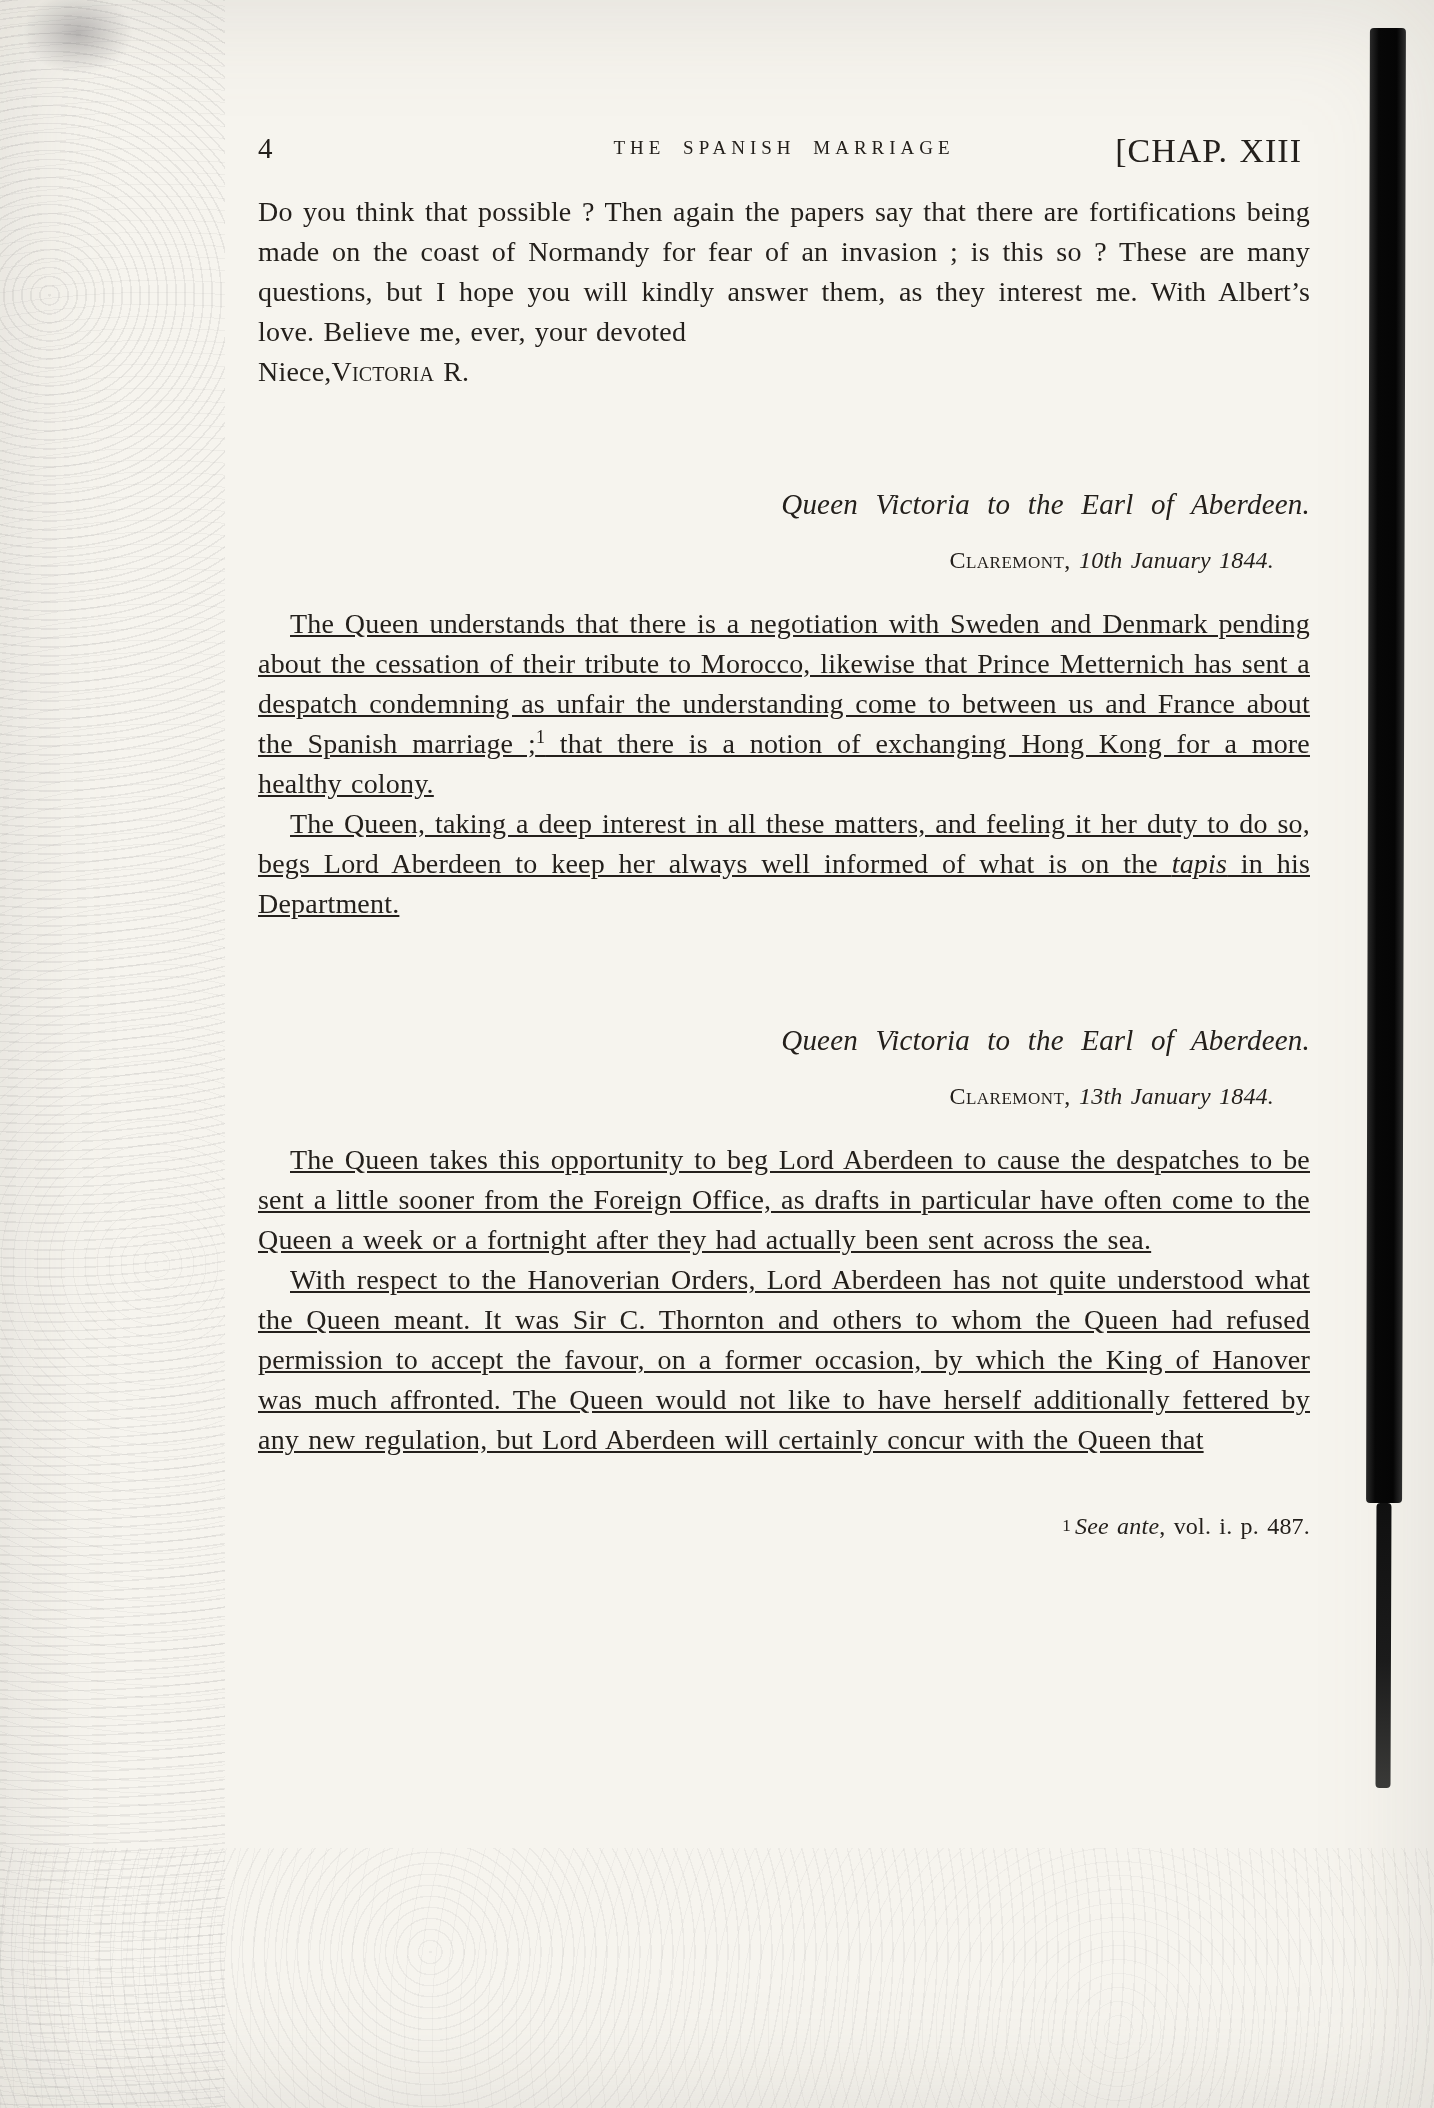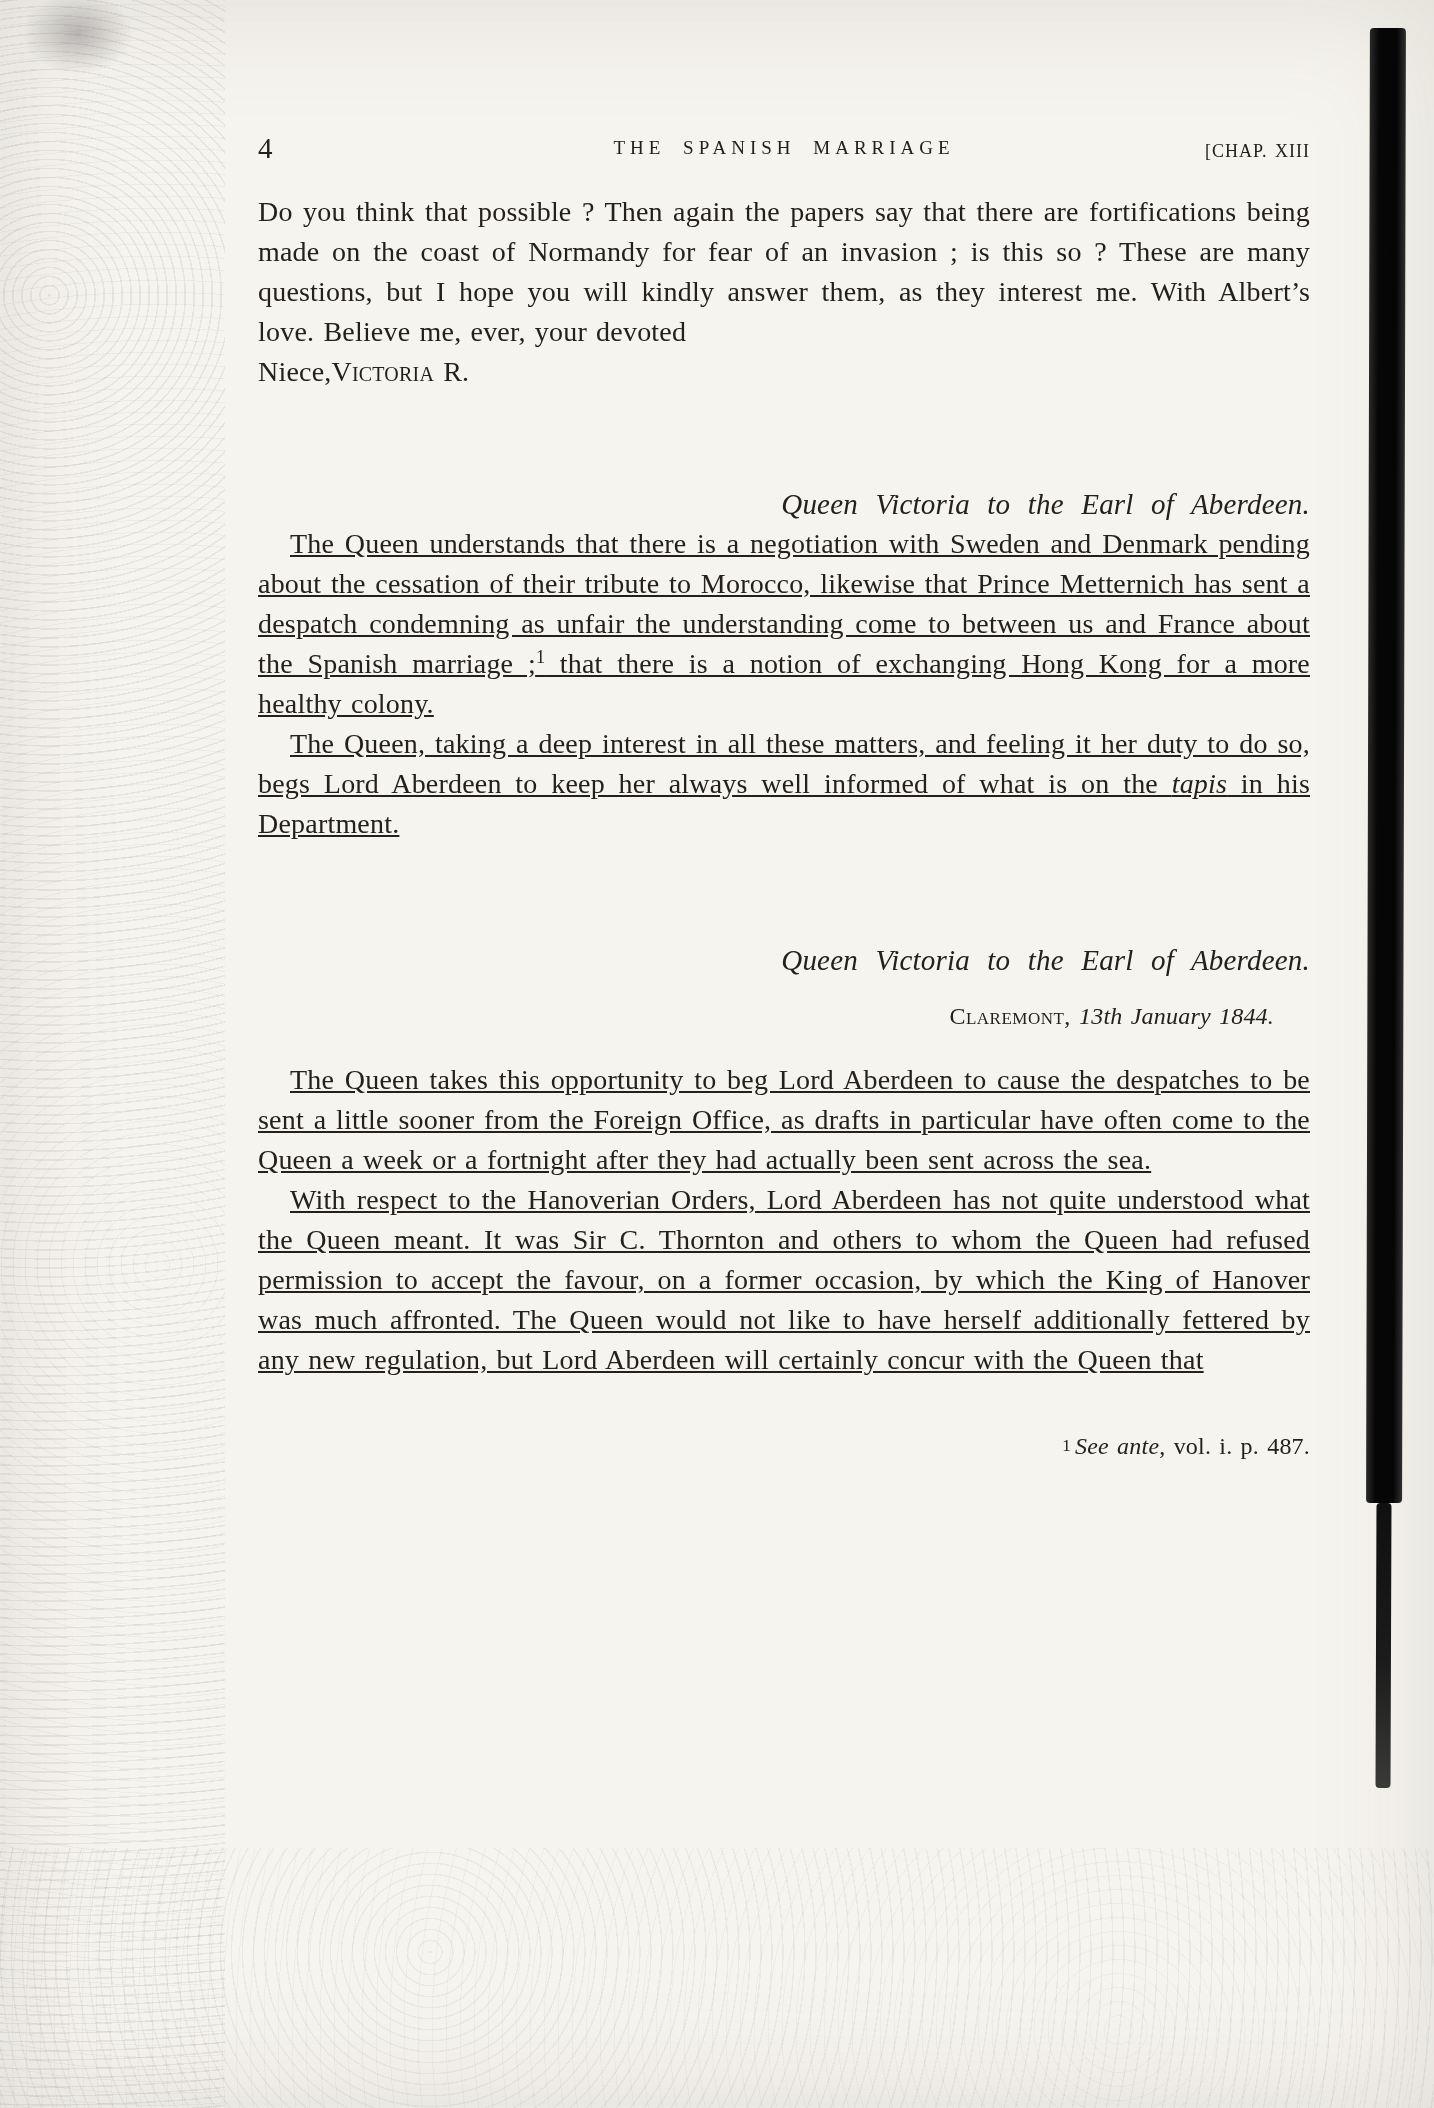--- a/index.html
+++ b/index.html
@@ -78,22 +78,22 @@
     position: absolute; left: 0; top: 0;
     font-size: 29px;
   }
   .running-title {
     text-align: center;
     font-size: 19px;
     letter-spacing: 5px;
     word-spacing: 8px;
   }
   .chapter-mark {
-    position: absolute; right: 0; top: 3px;
-    font-size: 18px;
+    position: absolute; right: 8px; top: 3px;
+    font-size: 34px;
     letter-spacing: 1px;
   }
   p.body-par {
     text-align: justify;
   }
   p.indent { text-indent: 32px; text-decoration: underline; }
   .signoff {
     display: flex;
     justify-content: flex-start;
   }
@@ -145,20 +145,24 @@
       <span class="chapter-mark">[CHAP. XIII</span>
     </div>
 
     <p class="body-par"><span>Do you think that possible ?  Then again the papers say that there are fortifications being made on the coast of Normandy for fear of an invasion ; is this so ?  These are many questions, but I hope you will kindly answer them, as they interest me.  With Albert’s love.  Believe me, ever, your devoted</span></p>
     <div class="signoff">
       <span>Niece,</span>
       <span class="smallcaps">Victoria R.</span>
     </div>
 
     <div class="letter-heading letter1-heading">Queen Victoria to the Earl of Aberdeen.</div>
+    <div class="dateline">
+      <span class="place">Claremont,</span>
+      <span class="date">10th January 1844.</span>
+    </div>
     <p class="body-par indent"><span>The Queen understands that there is a negotiation with Sweden and Denmark pending about the cessation of their tribute to Morocco, likewise that Prince Metternich has sent a despatch condemning as unfair the understanding come to between us and France about the Spanish marriage ;</span><sup class="foot-ref">1</sup><span> that there is a notion of exchanging Hong Kong for a more healthy colony.</span></p>
     <p class="body-par indent"><span>The Queen, taking a deep interest in all these matters, and feeling it her duty to do so, begs Lord Aberdeen to keep her always well informed of what is on the </span><span class="it" style="font-style:italic">tapis</span><span> in his Department.</span></p>
 
     <div class="letter-heading letter2-heading">Queen Victoria to the Earl of Aberdeen.</div>
     <div class="dateline">
       <span class="place">Claremont,</span>
       <span class="date">13th January 1844.</span>
     </div>
     <p class="body-par indent">The Queen takes this opportunity to beg Lord Aberdeen to cause the despatches to be sent a little sooner from the Foreign Office, as drafts in particular have often come to the Queen a week or a fortnight after they had actually been sent across the sea.</p>
     <p class="body-par indent">With respect to the Hanoverian Orders, Lord Aberdeen has not quite understood what the Queen meant.  It was Sir C. Thornton and others to whom the Queen had refused permission to accept the favour, on a former occasion, by which the King of Hanover was much affronted.  The Queen would not like to have herself additionally fettered by any new regulation, but Lord Aberdeen will certainly concur with the Queen that</p>

